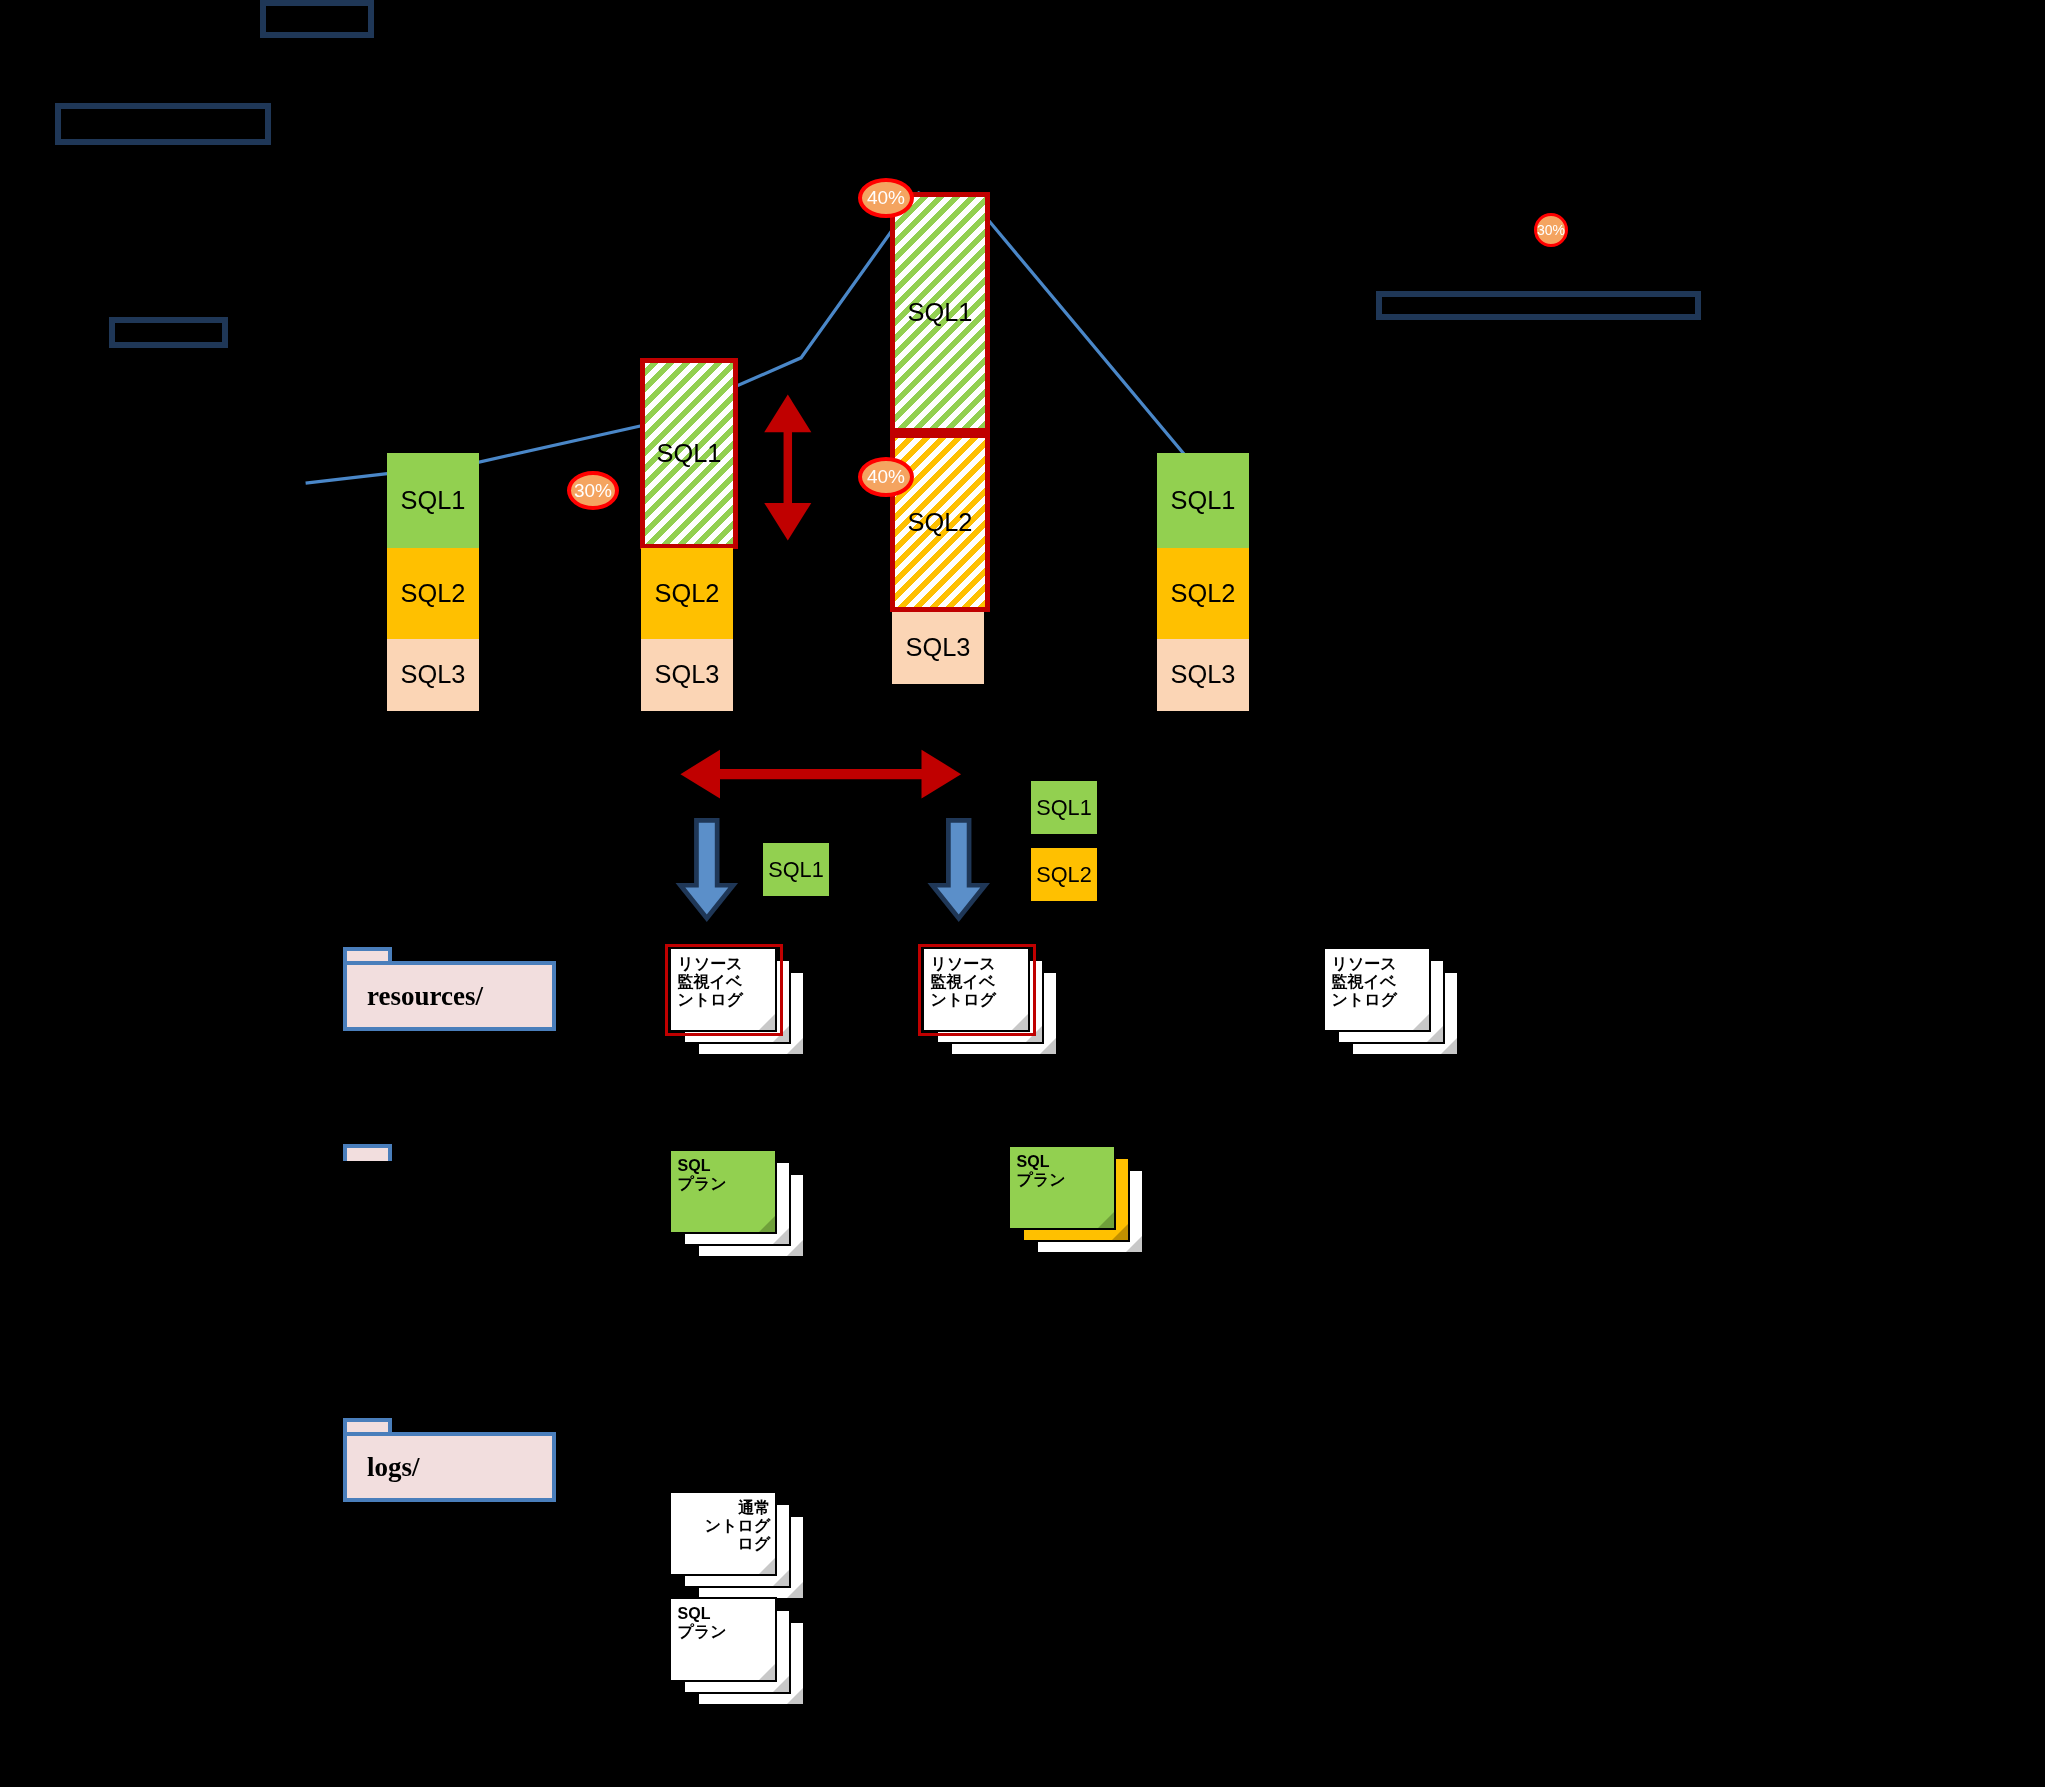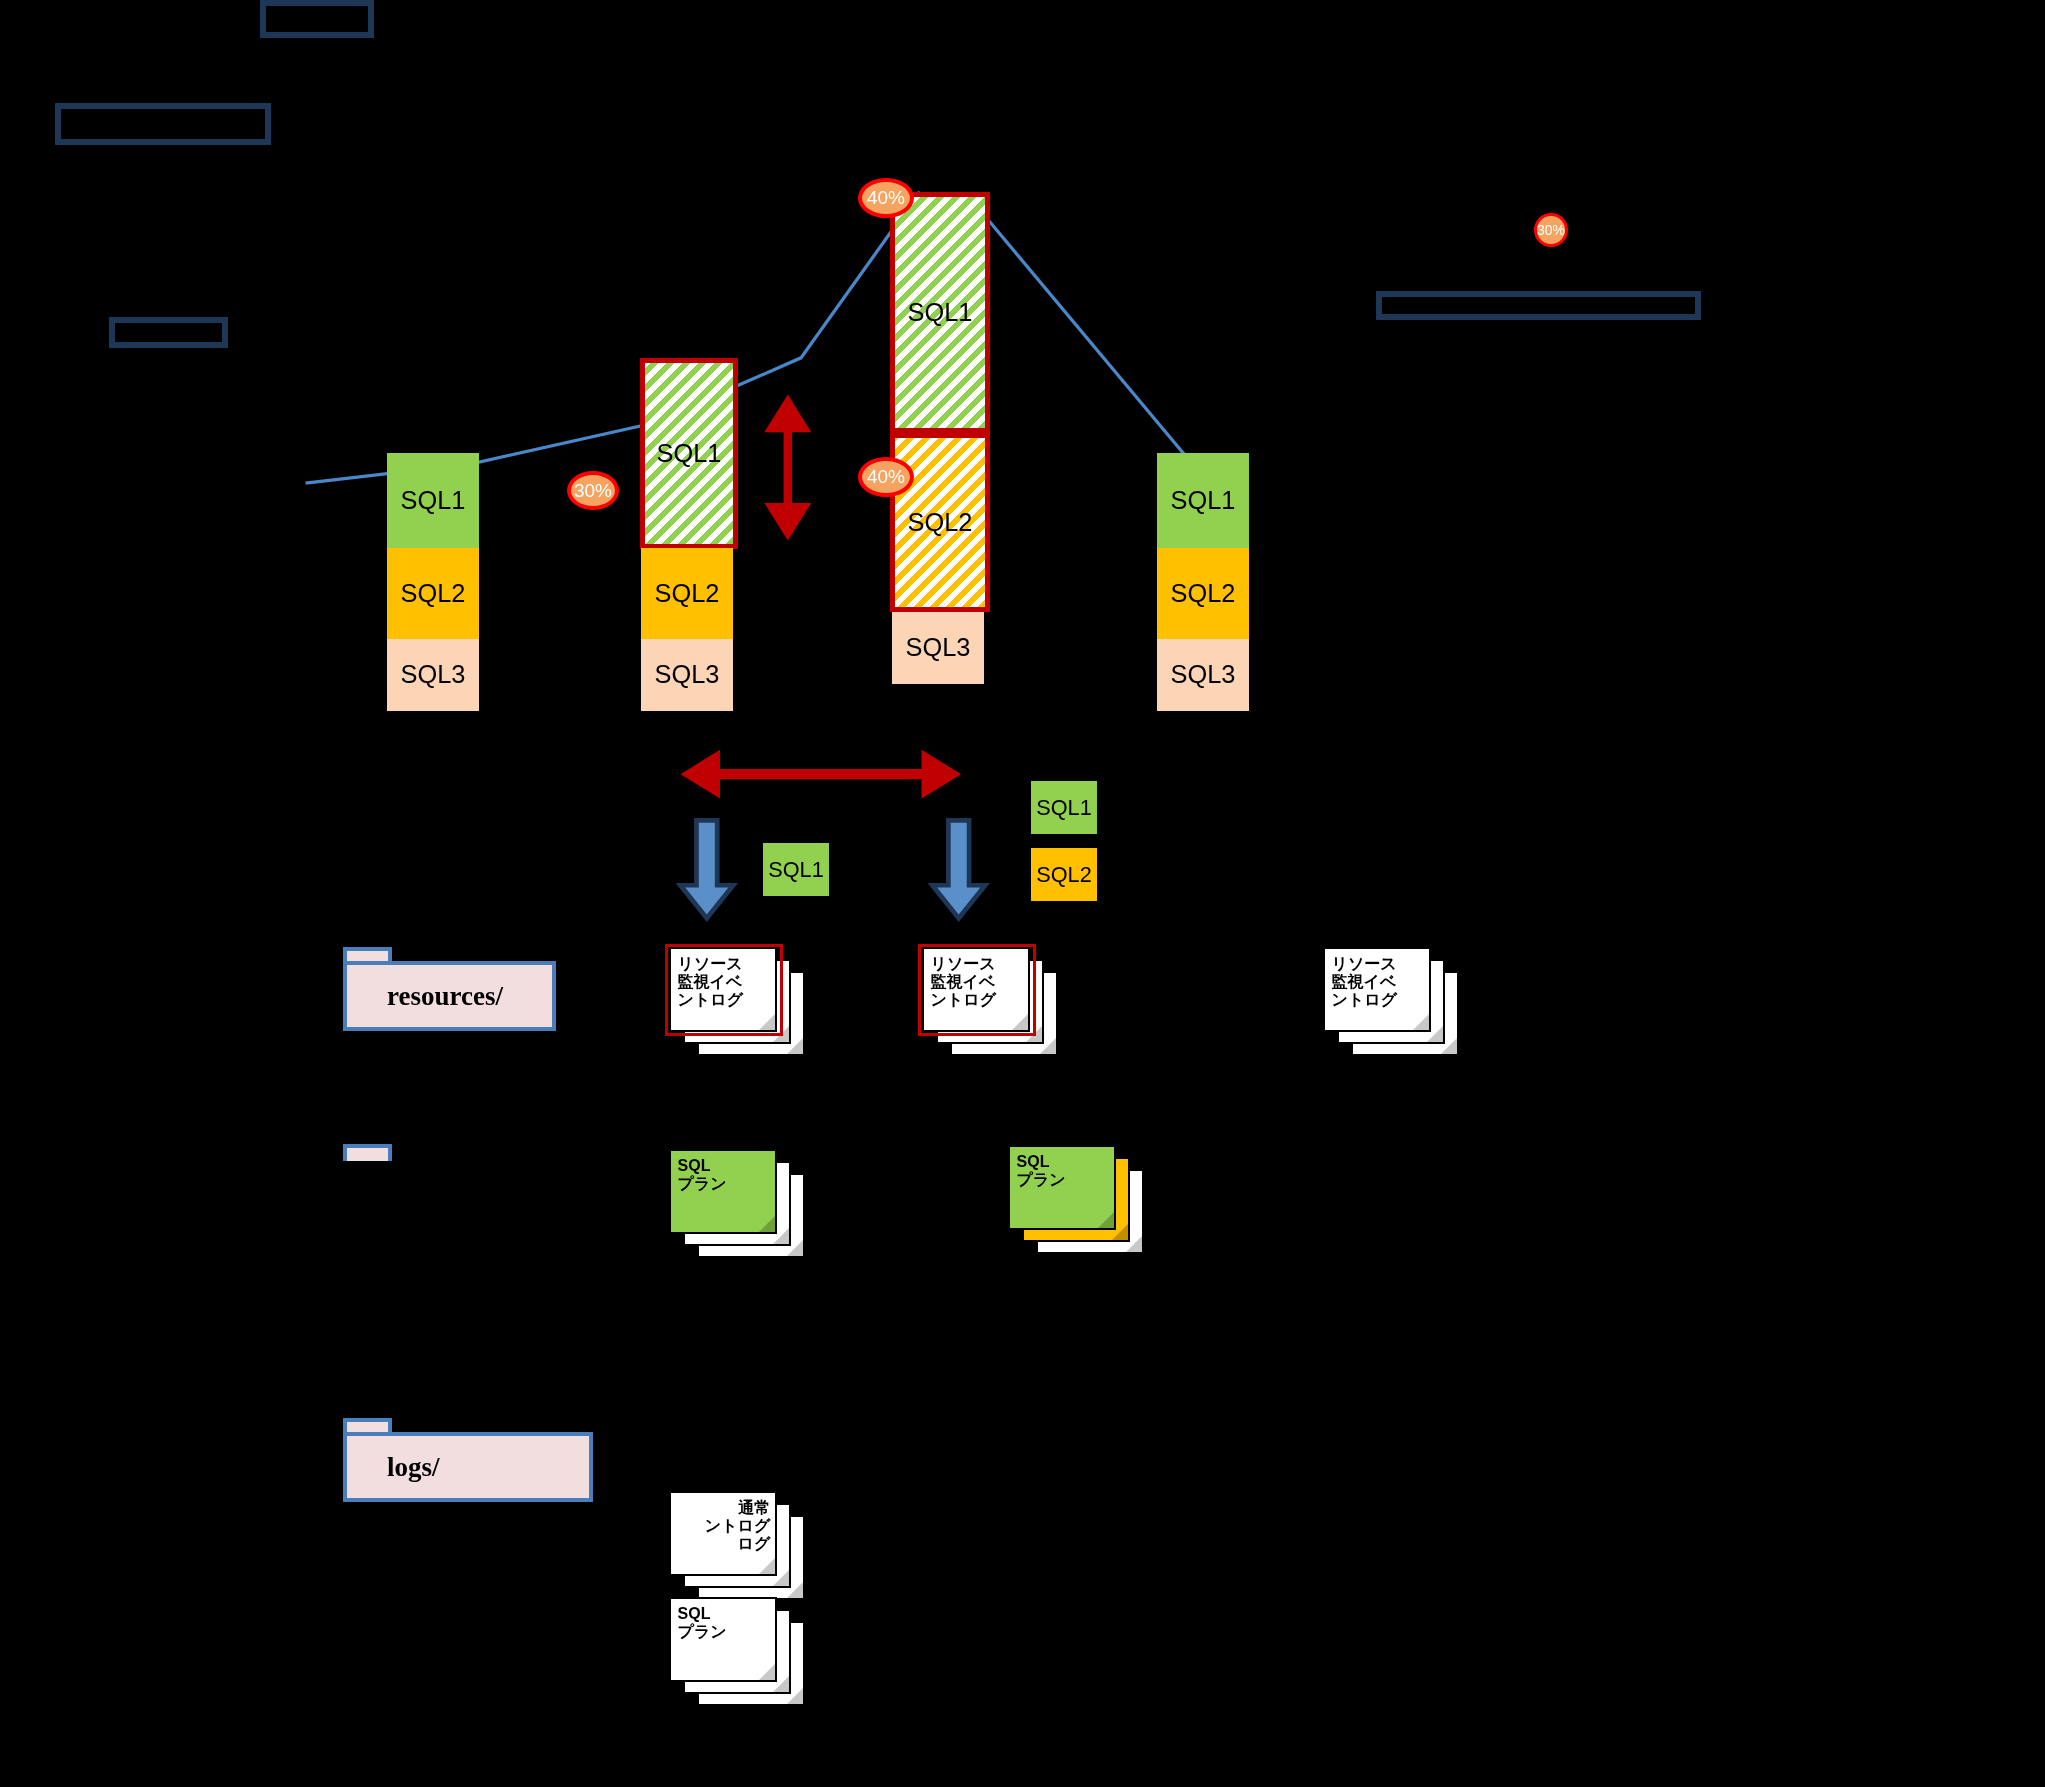--- a/index.html
+++ b/index.html
@@ -36,21 +36,21 @@
         font-size:21.7px;color:#000;}
   .chip-green{background:#92d050;}
   .chip-orange{background:#ffc000;}
 
   
   .folder{position:absolute;}
   .folder .tab{position:absolute;left:0;top:0;width:49px;height:17px;
       background:#f2dede;border:4.7px solid #4a7ebb;border-bottom:none;box-sizing:border-box;}
   .folder .body{position:absolute;left:0;top:14px;width:100%;height:calc(100% - 14px);
       background:#f2dede;border:4.7px solid #4a7ebb;box-sizing:border-box;
-      display:flex;align-items:center;padding-left:20px;}
+      display:flex;align-items:center;}
   .folder .body span{padding-left:20px;font-size:27px;font-weight:bold;color:#000;
       font-family:"Liberation Serif","DejaVu Serif",serif;}
 
   
   .docstack{position:absolute;width:137px;height:108px;}
   .docstack .sheet{position:absolute;width:108px;height:85px;
       border:2.4px solid #000;box-sizing:border-box;background:#fff;}
   .docstack .sheet.s3{left:28px;top:23.5px;}
   .docstack .sheet.s2{left:14px;top:11.8px;}
   .docstack .sheet.s1{left:0px;top:0px;padding:5.7px 4.7px 0 6.6px;}
@@ -171,21 +171,21 @@
 
 <div class="folder" style="left:343px;top:947px;width:213px;height:84px;">
   <div class="tab"></div>
   <div class="body">
     <span>resources/</span>
   </div>
 </div>
 <div class="folder" style="left:343px;top:1144px;width:213px;height:84px;">
   <div class="tab"></div>
 </div>
-<div class="folder" style="left:343px;top:1418px;width:250px;height:84px;">
+<div class="folder" style="left:343px;top:1418px;width:213px;height:84px;">
   <div class="tab"></div>
   <div class="body">
     <span>logs/</span>
   </div>
 </div>
 
 <div class="docstack" style="left:669px;top:947px;">
   <div class="sheet s3">
     <div class="corner"></div>
     </div>

